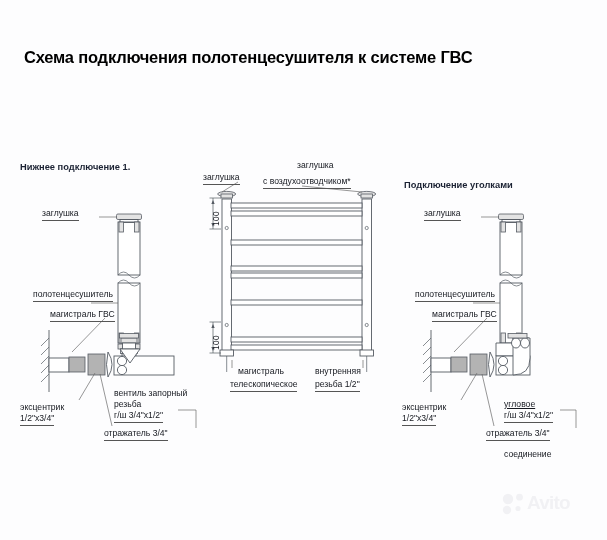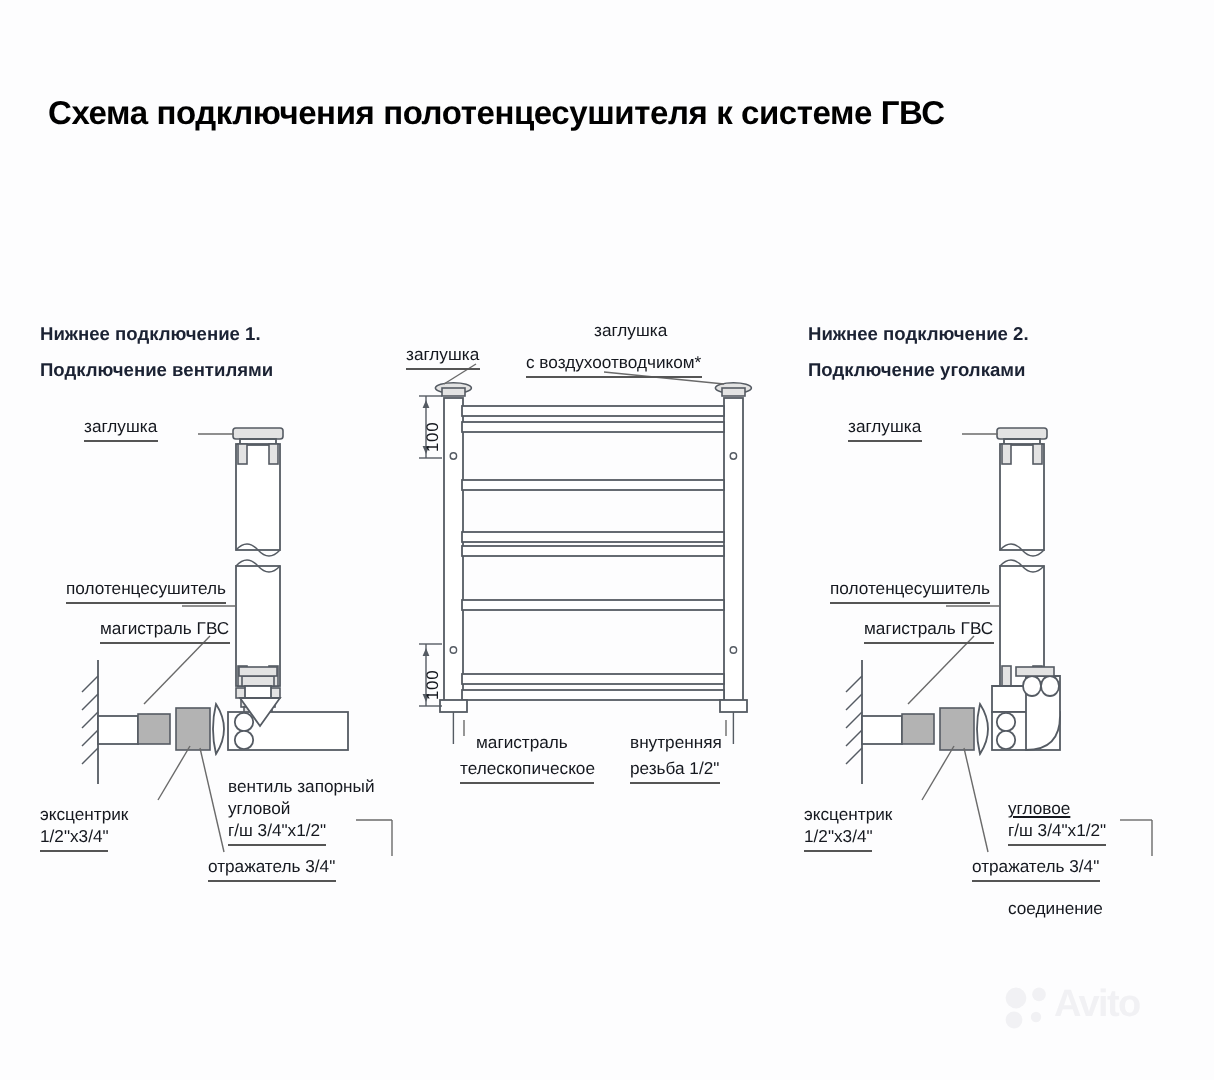--- a/index.html
+++ b/index.html
@@ -234,45 +234,43 @@
       <line x1="473" y1="303" x2="500" y2="303"></line>
       <line x1="487" y1="318" x2="454" y2="352"></line>
       <line x1="461" y1="400" x2="477" y2="373"></line>
       <line x1="494" y1="426" x2="482" y2="374"></line>
       <line x1="560" y1="410" x2="576" y2="410"></line>
       <line x1="576" y1="410" x2="576" y2="428"></line>
     </g>
   </svg>
 
   <div class="panel-head" style="left:20px;top:162px;width:180px;">Нижнее подключение 1.</div>
-  <div class="panel-head" style="left:20px;top:180px;width:180px;">Подключение вентилями</div>
 
   <div class="lbl u" style="left:42px;top:208px;">заглушка</div>
   <div class="lbl u" style="left:33px;top:289px;">полотенцесушитель</div>
   <div class="lbl u" style="left:50px;top:309px;">магистраль ГВС</div>
   <div class="lbl" style="left:20px;top:402px;">эксцентрик</div>
   <div class="lbl u" style="left:20px;top:413px;">1/2"х3/4"</div>
   <div class="lbl" style="left:114px;top:388px;">вентиль запорный</div>
-  <div class="lbl" style="left:114px;top:399px;">угловой</div>
+  <div class="lbl" style="left:114px;top:399px;">резьба</div>
   <div class="lbl u" style="left:114px;top:410px;">г/ш 3/4"х1/2"</div>
   <div class="lbl u" style="left:104px;top:428px;">отражатель 3/4"</div>
 
   <div class="lbl u" style="left:203px;top:172px;">заглушка</div>
   <div class="lbl" style="left:297px;top:160px;">заглушка</div>
   <div class="lbl u" style="left:263px;top:176px;">с воздухоотводчиком*</div>
 
   <div class="dim" style="left:211px;top:226px;">100</div>
   <div class="dim" style="left:211px;top:350px;">100</div>
 
   <div class="lbl" style="left:238px;top:366px;">магистраль</div>
   <div class="lbl u" style="left:230px;top:379px;">телескопическое</div>
   <div class="lbl" style="left:315px;top:366px;">внутренняя</div>
   <div class="lbl u" style="left:315px;top:379px;">резьба 1/2"</div>
 
-  <div class="panel-head" style="left:404px;top:162px;width:180px;">Нижнее подключение 2.</div>
   <div class="panel-head" style="left:404px;top:180px;width:180px;">Подключение уголками</div>
 
   <div class="lbl u" style="left:424px;top:208px;">заглушка</div>
   <div class="lbl u" style="left:415px;top:289px;">полотенцесушитель</div>
   <div class="lbl u" style="left:432px;top:309px;">магистраль ГВС</div>
   <div class="lbl" style="left:402px;top:402px;">эксцентрик</div>
   <div class="lbl u" style="left:402px;top:413px;">1/2"х3/4"</div>
   <div class="lbl" style="left:504px;top:408px;margin-top:41px;">соединение</div>
   <div class="lbl" style="left:504px;top:399px;text-decoration:underline;">угловое</div>
   <div class="lbl u" style="left:504px;top:410px;">г/ш 3/4"х1/2"</div>

